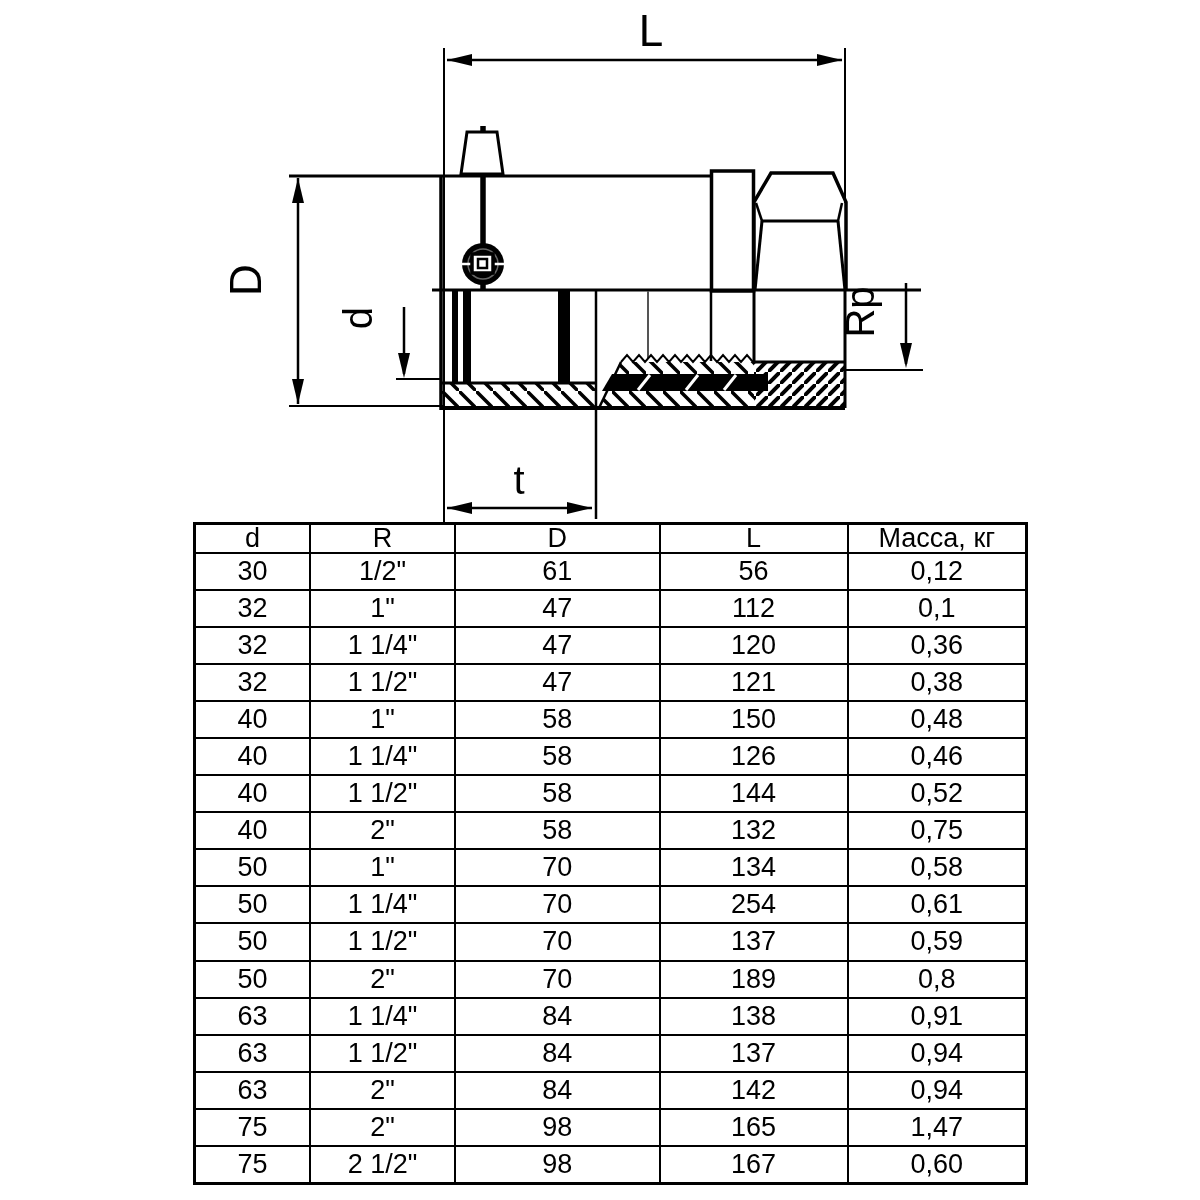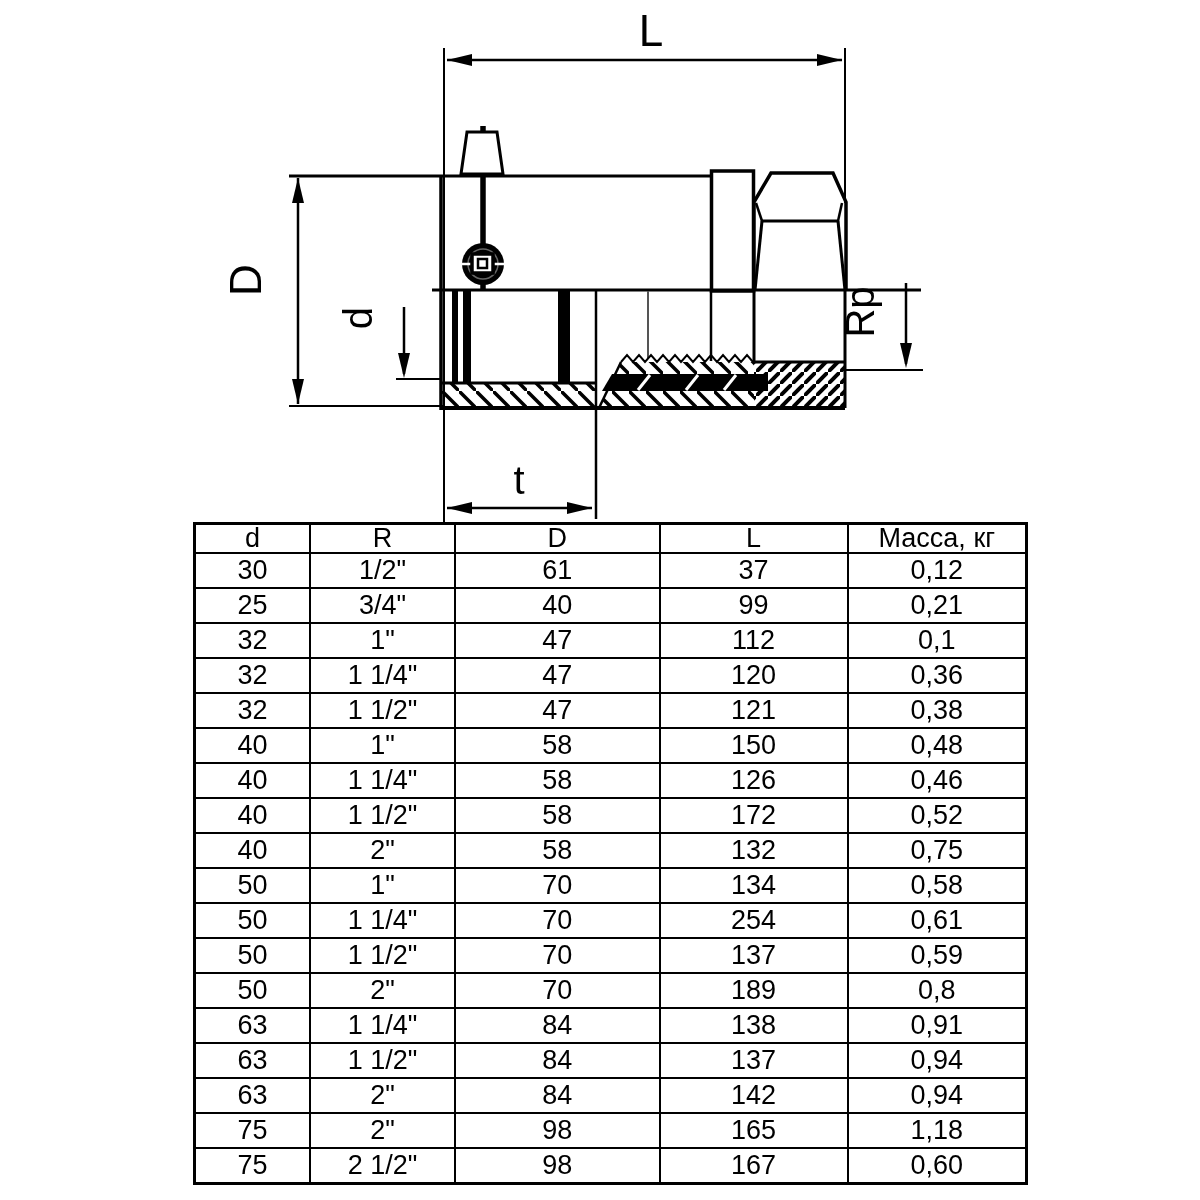--- a/index.html
+++ b/index.html
@@ -151,29 +151,22 @@
           <th>D</th>
           <th>L</th>
           <th>Масса, кг</th>
         </tr>
     </thead>
     <tbody>
         <tr>
           <td>30</td>
           <td>1/2"</td>
           <td>61</td>
-          <td>37</td>
+          <td>56</td>
           <td>0,12</td>
-        </tr>
-        <tr>
-          <td>25</td>
-          <td>3/4"</td>
-          <td>40</td>
-          <td>99</td>
-          <td>0,21</td>
         </tr>
         <tr>
           <td>32</td>
           <td>1"</td>
           <td>47</td>
           <td>112</td>
           <td>0,1</td>
         </tr>
         <tr>
           <td>32</td>
@@ -200,21 +193,21 @@
           <td>40</td>
           <td>1 1/4"</td>
           <td>58</td>
           <td>126</td>
           <td>0,46</td>
         </tr>
         <tr>
           <td>40</td>
           <td>1 1/2"</td>
           <td>58</td>
-          <td>172</td>
+          <td>144</td>
           <td>0,52</td>
         </tr>
         <tr>
           <td>40</td>
           <td>2"</td>
           <td>58</td>
           <td>132</td>
           <td>0,75</td>
         </tr>
         <tr>
@@ -264,21 +257,21 @@
           <td>2"</td>
           <td>84</td>
           <td>142</td>
           <td>0,94</td>
         </tr>
         <tr>
           <td>75</td>
           <td>2"</td>
           <td>98</td>
           <td>165</td>
-          <td>1,18</td>
+          <td>1,47</td>
         </tr>
         <tr>
           <td>75</td>
           <td>2 1/2"</td>
           <td>98</td>
           <td>167</td>
           <td>0,60</td>
         </tr>
       </tbody>
   </table>

